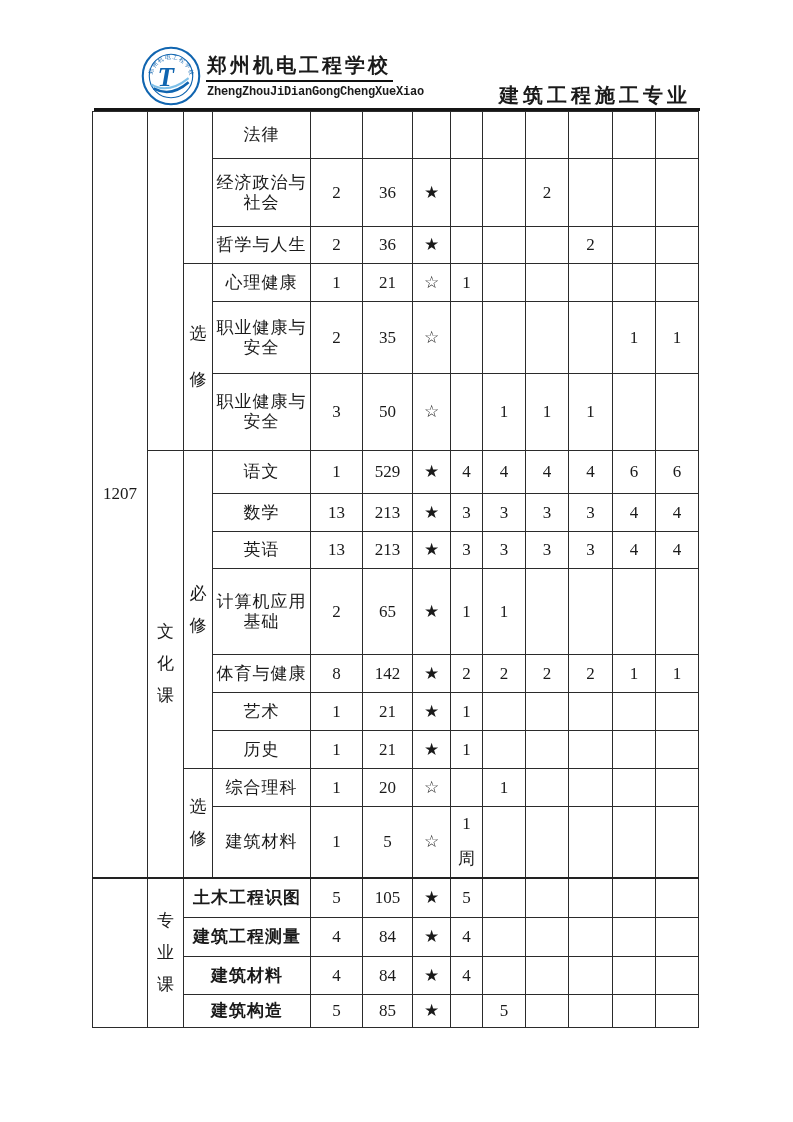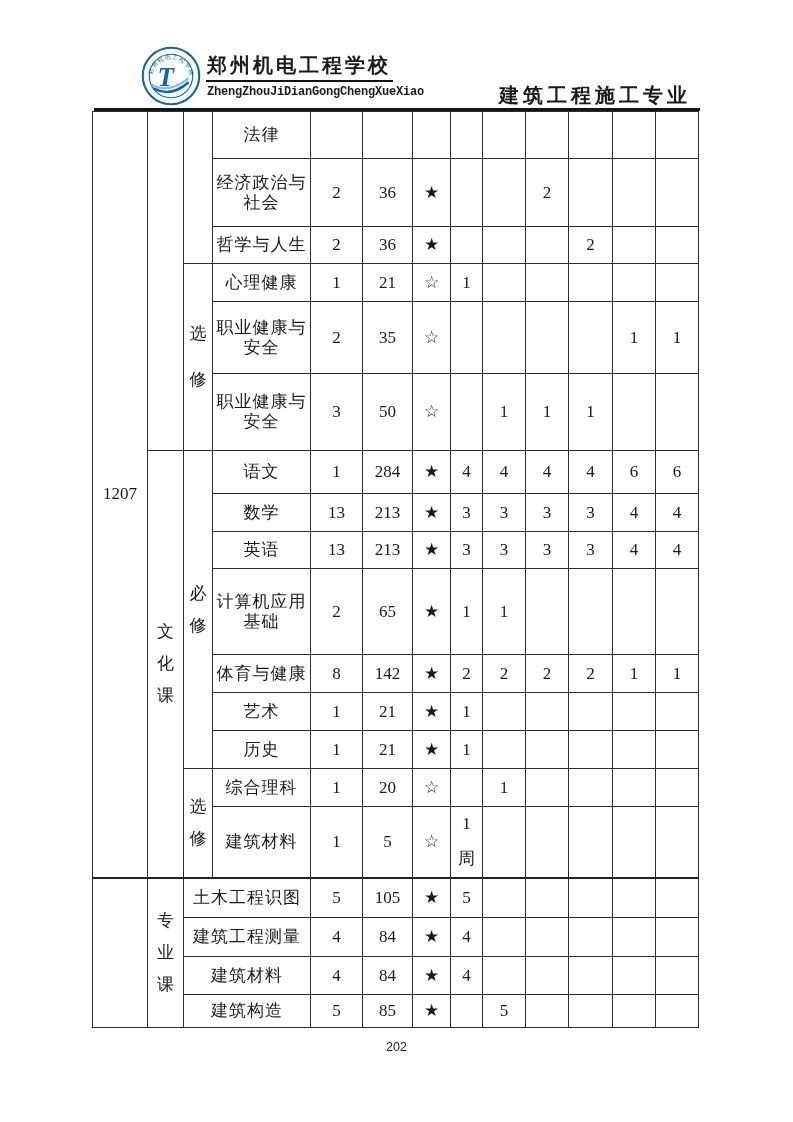--- a/index.html
+++ b/index.html
@@ -35,21 +35,21 @@
     border-collapse:collapse;table-layout:fixed;
   }
   table.sched td{
     border:1px solid #2b2b2b;
     text-align:center;vertical-align:middle;
     font-size:17px;line-height:20px;
     padding:0;overflow:hidden;
   }
   td.code{vertical-align:top;padding-top:13px;border-radius:16px;}
   td.name,td.name2{text-align:left;padding-left:9px;letter-spacing:1px;}
-  td.name2{padding-left:6px;}
+  td.name2{padding-left:6px;font-weight:bold;}
   td.wrapname{line-height:37px;margin-left:44px;}
   td.star{font-size:20px;}
   .vert{width:19px;margin:0 auto;line-height:32px;word-break:break-all;letter-spacing:0;}
   .vert.sp{line-height:46px;}
   td.vt{vertical-align:top;padding-top:10px;}
   td.vts{vertical-align:top;padding-top:8px;}
   td.vb{vertical-align:bottom;padding-bottom:17px;}
   tr.section-break td{border-top:2px solid #222;}
   td.weekcell{vertical-align:top;padding-top:10px;}
   .split span{display:block;line-height:20px;}
@@ -189,21 +189,21 @@
 
     <tr style="height:43px">
       <td rowspan="9">
         <div class="vert">文化课</div>
       </td>
       <td rowspan="7">
         <div class="vert">必修</div>
       </td>
       <td class="name">语文</td>
       <td>1</td>
-      <td>284</td>
+      <td>529</td>
       <td class="star">★</td>
       <td>4</td>
       <td>4</td>
       <td>4</td>
       <td>4</td>
       <td>6</td>
       <td>6</td>
     </tr>
 
     <tr style="height:38px">
@@ -369,14 +369,13 @@
       <td></td>
       <td>5</td>
       <td></td>
       <td></td>
       <td></td>
       <td></td>
     </tr>
   </tbody>
     </table>
 
-  <div class="page-num">202</div>
 </div>
 
 </body></html>

